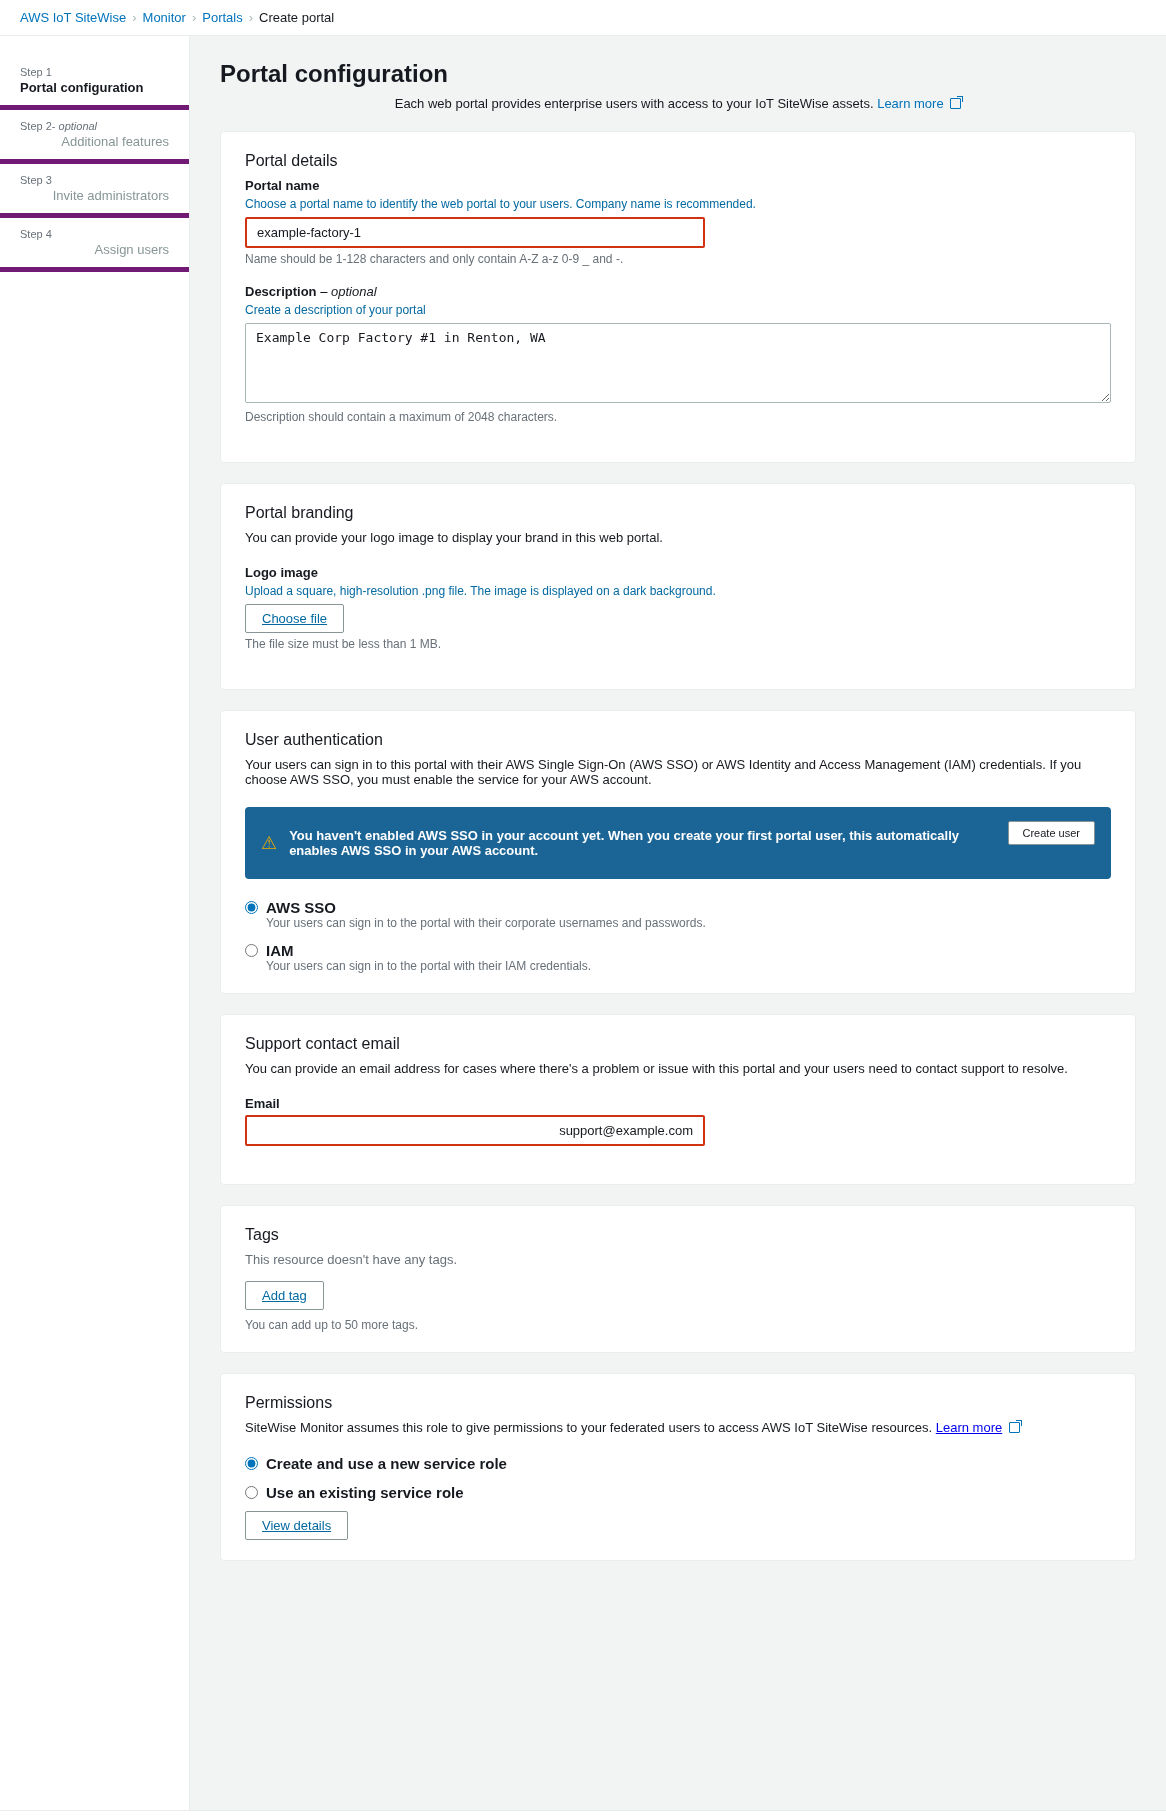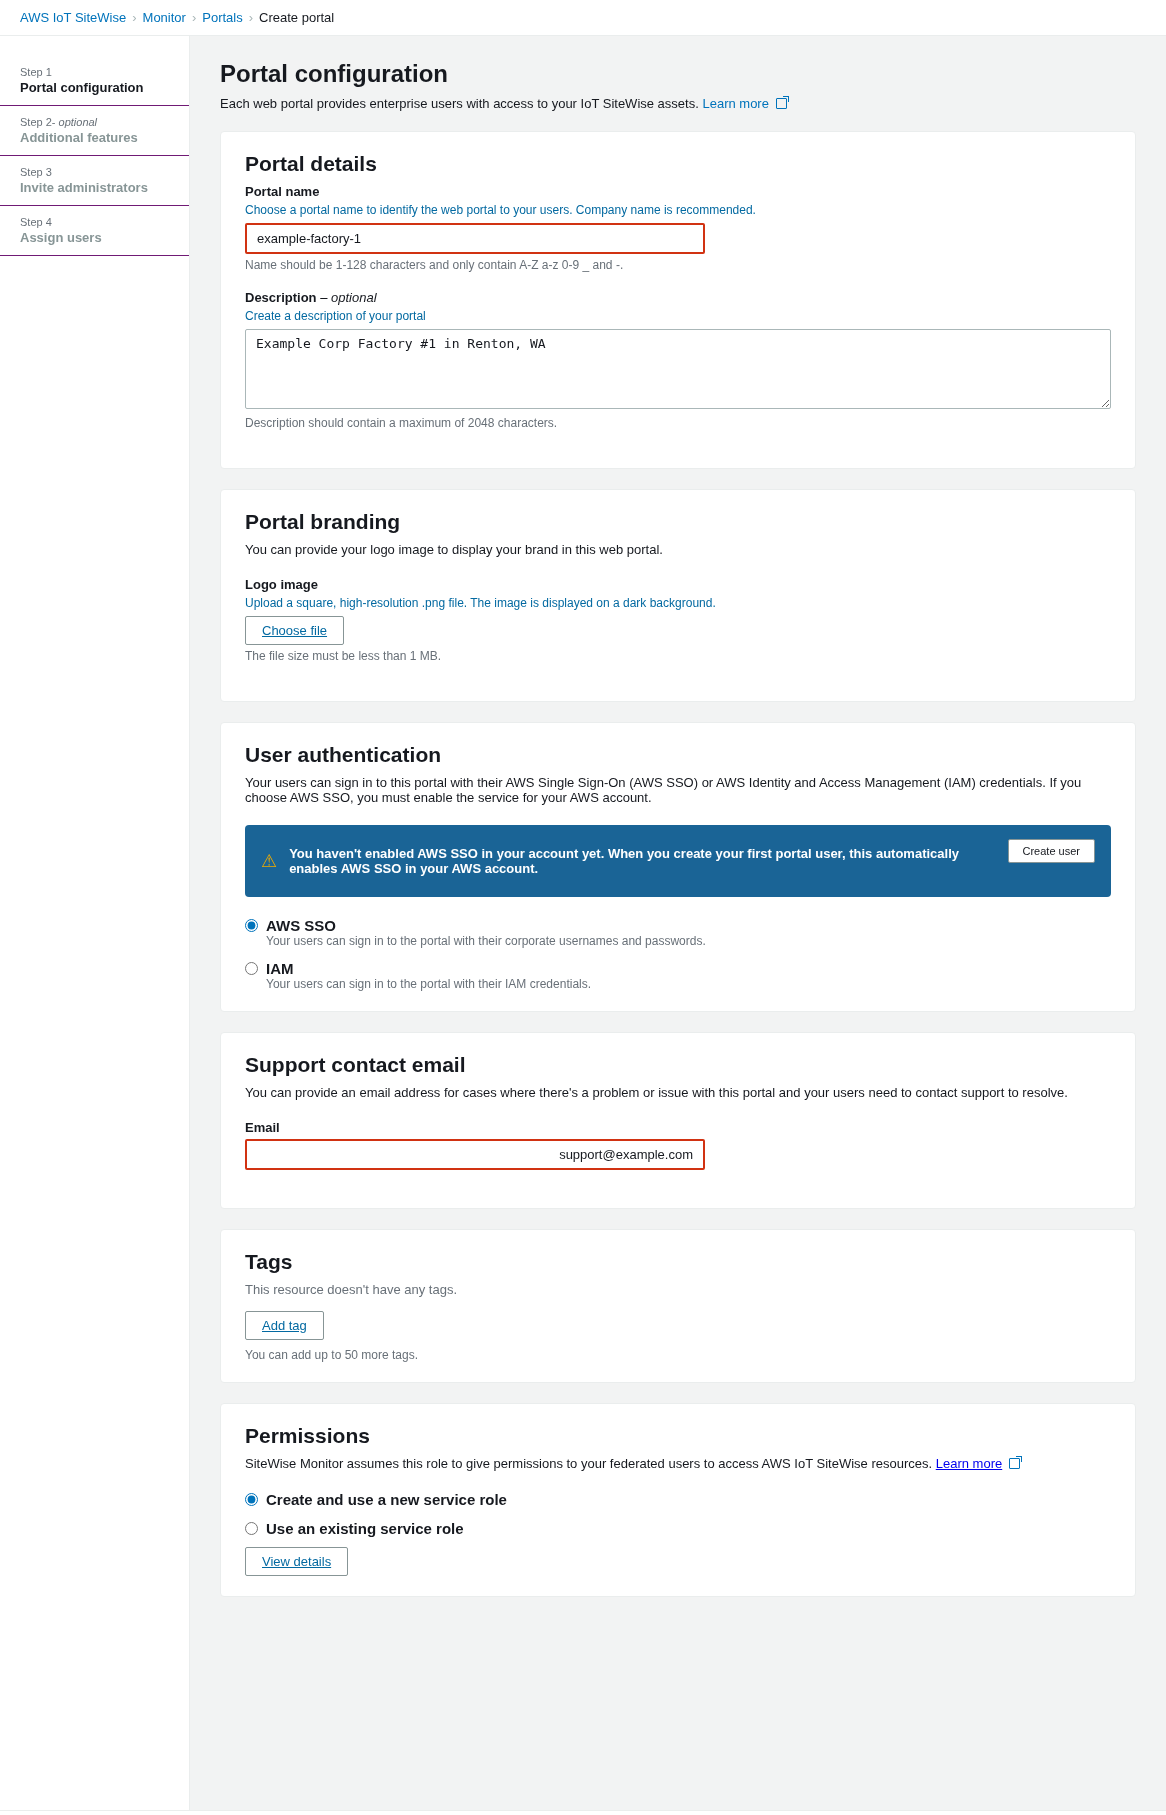--- a/index.html
+++ b/index.html
@@ -36,39 +36,40 @@
     
     .sidebar {
       width: 190px;
       min-width: 190px;
       background: #fff;
       border-right: 1px solid #eaeded;
       padding: 20px 0;
     }
     .sidebar-step {
       padding: 10px 20px 10px 20px;
-      border-bottom: 1px solid #701a75;
+      border-bottom: 5px solid #701a75;
     }
     .sidebar-step .step-number {
       font-size: 11px;
       color: #687078;
       margin-bottom: 2px;
     }
     .sidebar-step .step-label {
       font-size: 13px;
       font-weight: 700;
       color: #16191f;
     }
     .sidebar-step .step-label.active {
       color: #16191f;
       font-weight: 700;
     }
     .sidebar-step .step-label.inactive {
       color: #879596;
-      font-weight: 700;
+      font-weight: 400;
+      text-align: right;
     }
     .sidebar-step .step-number .optional-text {
       font-style: italic;
     }
 
     
     .main-content {
       flex: 1;
       padding: 24px 30px;
       overflow-y: auto;
@@ -76,20 +77,21 @@
     .page-title {
       font-size: 24px;
       font-weight: 700;
       color: #16191f;
       margin-bottom: 8px;
     }
     .page-subtitle {
       font-size: 13px;
       color: #16191f;
       margin-bottom: 20px;
+      text-align: center;
     }
     .page-subtitle a {
       color: #0073bb;
       text-decoration: none;
     }
     .ext-link-icon {
       display: inline-block;
       width: 11px;
       height: 11px;
       border: 1.5px solid #0073bb;
@@ -112,22 +114,22 @@
 
     
     .card {
       background: #fff;
       border: 1px solid #eaeded;
       border-radius: 4px;
       margin-bottom: 20px;
       padding: 20px 24px;
     }
     .card-title {
-      font-size: 21px;
-      font-weight: 700;
+      font-size: 16px;
+      font-weight: 400;
       margin-bottom: 8px;
       color: #16191f;
     }
     .card-subtitle {
       font-size: 13px;
       color: #16191f;
       margin-bottom: 20px;
     }
 
     

